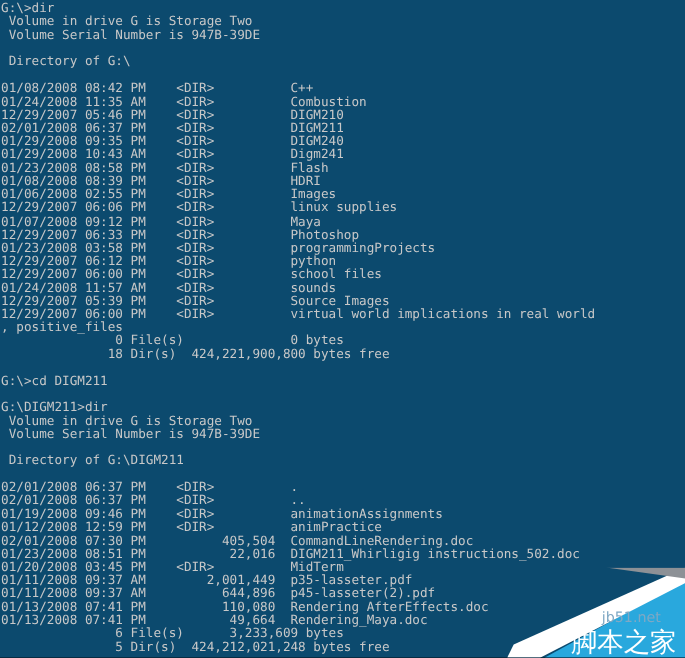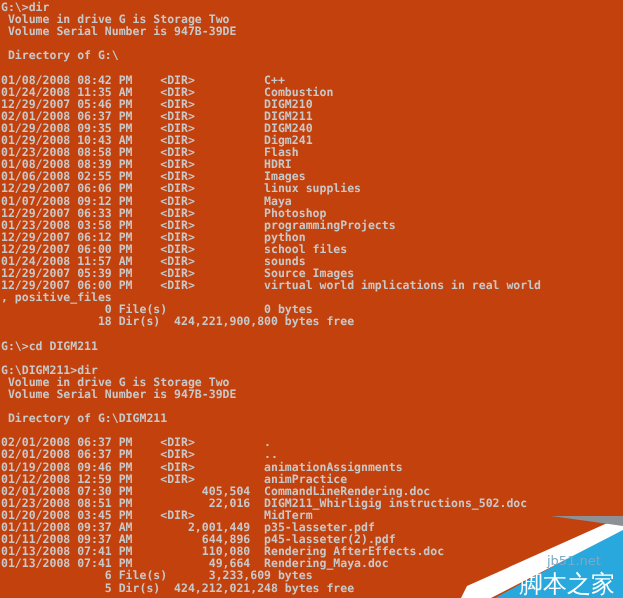--- a/index.html
+++ b/index.html
@@ -14,30 +14,30 @@
     overflow: hidden;
     position: relative;
     font-family: "DejaVu Sans Mono", "Liberation Mono", monospace;
   }
   #console {
     position: absolute;
     left: 0;
     top: 0;
     width: 623px;
     height: 598px;
-    background: #c2410c;
+    background: #0c4a6e;
     color: #c8c8c8;
     font-family: "DejaVu Sans Mono", "Liberation Mono", monospace;
     font-size: 11.5px;
     line-height: 12.1px;
     letter-spacing: 0px;
     white-space: pre;
     padding: 1px 0 0 1px;
     box-sizing: border-box;
-    font-weight: bold;
+    font-weight: normal;
     text-rendering: geometricPrecision;
     -webkit-font-smoothing: none;
   }
   #console .line {
     display: block;
     height: 12.1px;
     white-space: pre;
   }
   
   #watermark {

